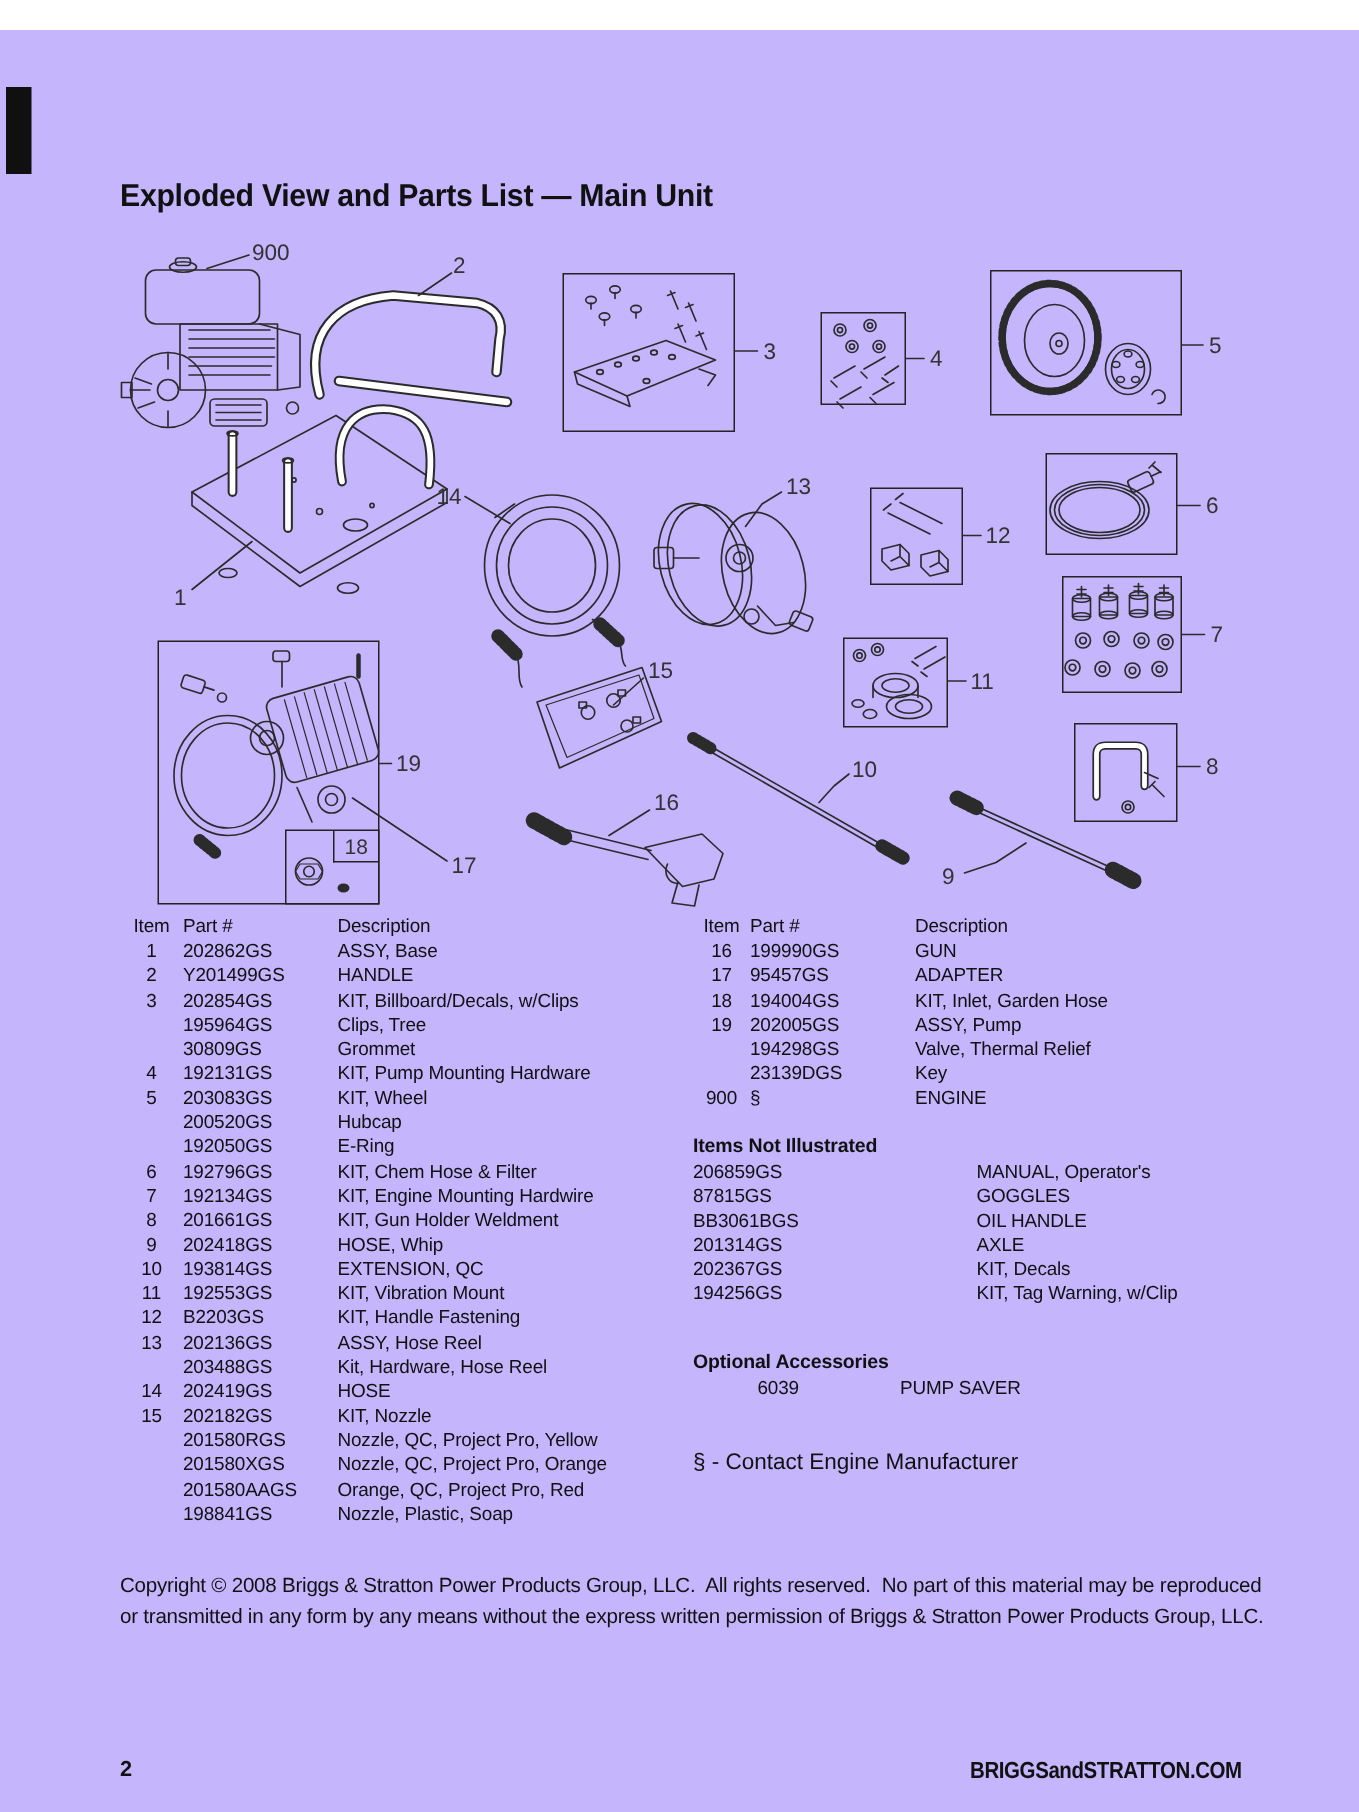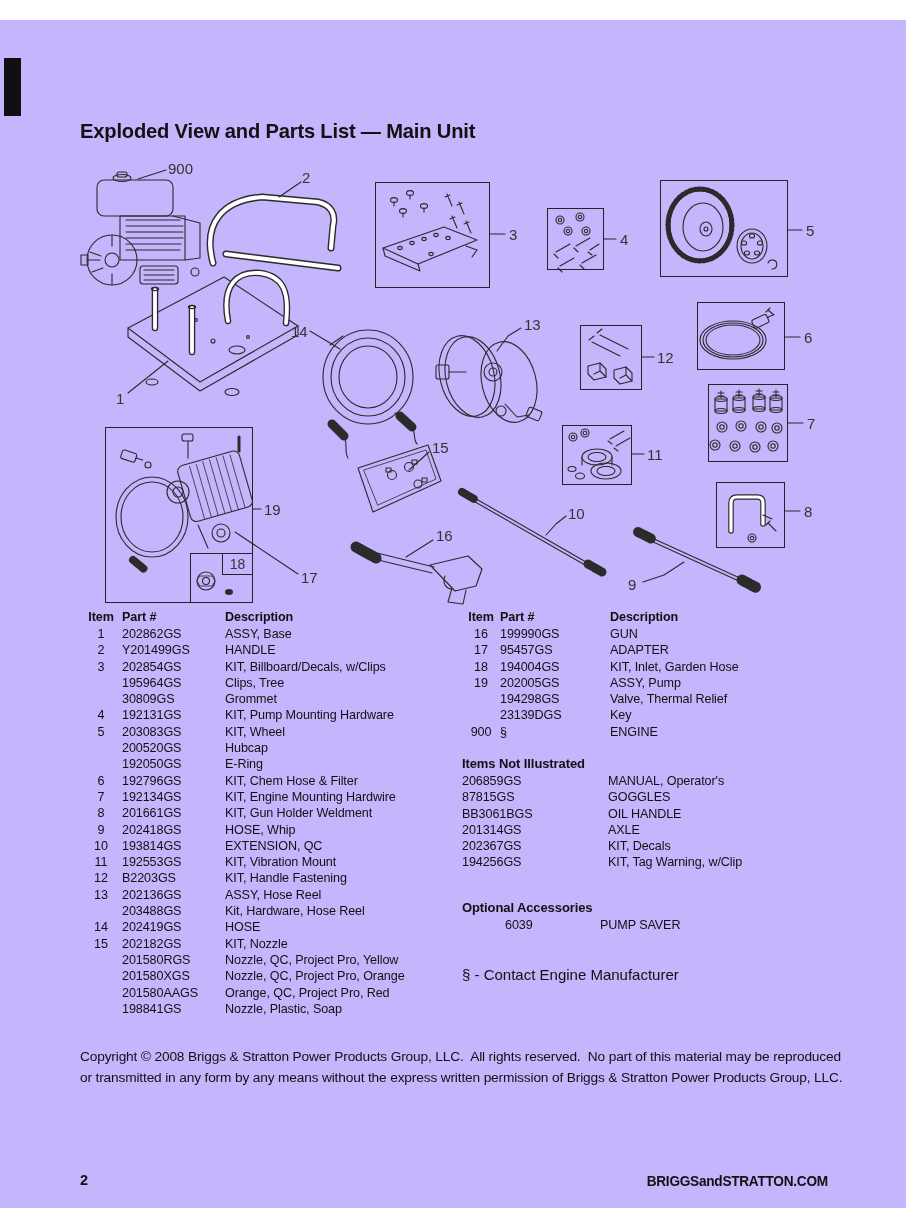--- a/index.html
+++ b/index.html
@@ -10,29 +10,29 @@
          transform:scaleX(0.96);transform-origin:left;white-space:nowrap;}
   .pbox{position:absolute;border:1.6px solid #232323;box-sizing:border-box;}
   .box18-tag{position:absolute;top:0;right:0;width:30px;height:21px;border-left:1.5px solid #232323;
              border-bottom:1.5px solid #232323;box-sizing:border-box;text-align:center;
              font-size:14px;color:#333;line-height:20px;}
   svg.art{position:absolute;left:0;top:0;z-index:3;pointer-events:none;}
   svg.art *{vector-effect:non-scaling-stroke;}
   .callout{position:absolute;z-index:4;font-size:15px;color:#333;white-space:nowrap;}
   
   .tcol{position:absolute;z-index:2;font-size:12.6px;letter-spacing:-0.1px;}
-  .thead{display:flex;height:17px;line-height:16px;font-weight:bold;}
+  .thead{display:flex;height:17px;line-height:16px;font-weight:normal;}
   .trow{display:flex;height:16.3px;line-height:16.3px;}
   .lc .c-item{width:42px;text-align:center;flex:none;}
   .lc .c-part{width:103px;flex:none;}
   .rc .c-item{width:38px;text-align:center;flex:none;}
   .rc .c-part{width:110px;flex:none;}
   .c-desc{flex:1;white-space:nowrap;}
   .sec-title{font-weight:bold;font-size:13px;height:18px;line-height:17px;}
-  .ni-row{display:flex;height:16.3px;line-height:16.3px;}
+  .ni-row{display:flex;height:16.3px;line-height:16.3px;gap:43px;}
   .ni-part{width:146px;flex:none;}
   .oa-row{display:flex;height:16.3px;line-height:16.3px;}
   .oa-ind{width:43px;flex:none;}
   .oa-part{width:95px;flex:none;}
   .footnote{position:absolute;left:462px;top:946px;font-size:15px;z-index:2;}
   .copyright{position:absolute;left:80px;top:1026px;width:764px;font-size:13.7px;line-height:21.4px;
              white-space:pre-wrap;letter-spacing:-0.15px;z-index:2;}
   .pagenum{position:absolute;left:80px;top:1152px;font-size:14.5px;font-weight:bold;z-index:2;}
   .site{position:absolute;right:78px;top:1152px;font-size:15.5px;font-weight:bold;letter-spacing:-0.3px;
         transform:scaleX(0.88);transform-origin:right;z-index:2;white-space:nowrap;}

